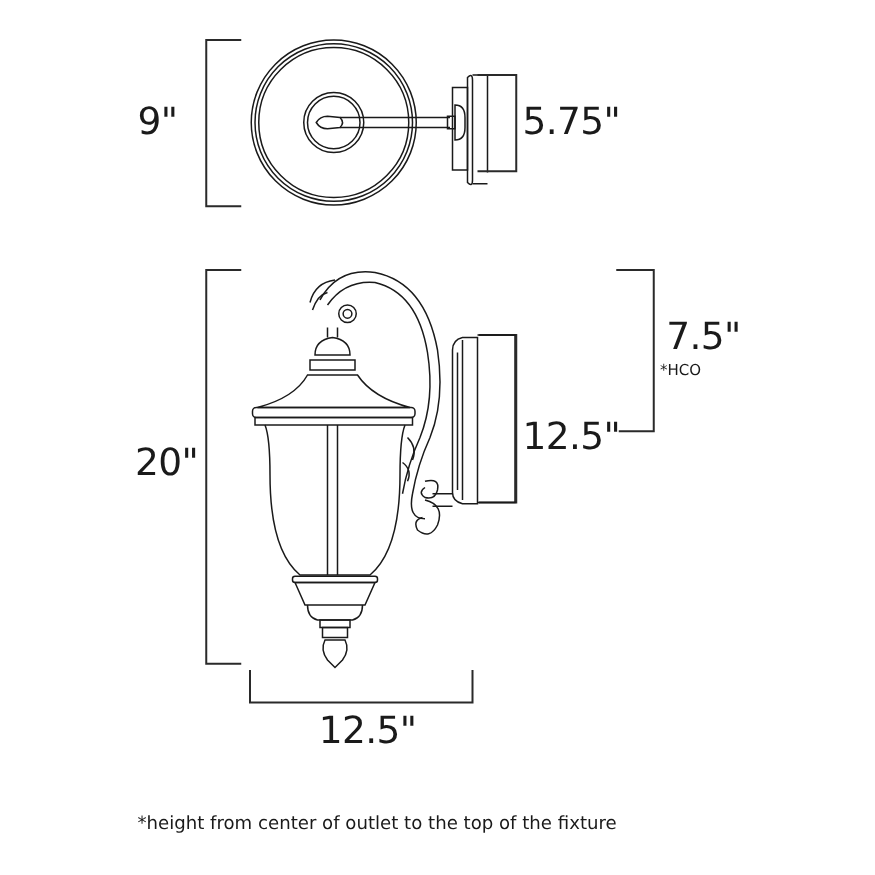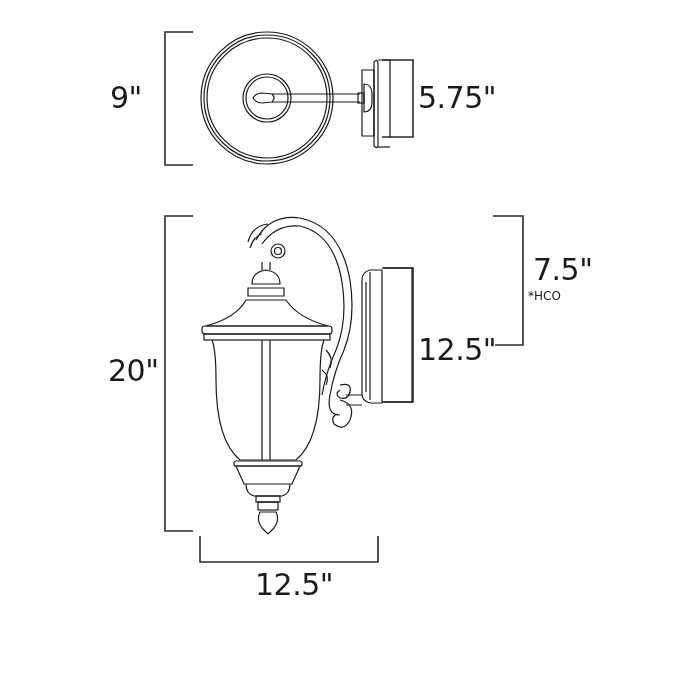--- a/index.html
+++ b/index.html
@@ -102,13 +102,14 @@
   
   <div class="label dim" style="left:110px; top:83px;">9"</div>
   <div class="label dim" style="left:418px; top:83px;">5.75"</div>
 
   <div class="label dim" style="left:108px; top:356px;">20"</div>
   <div class="label dim" style="left:418px; top:335px;">12.5"</div>
   <div class="label dim" style="left:533px; top:255px;">7.5"</div>
   <div class="label small" style="left:528px; top:290px;">*HCO</div>
   <div class="label dim" style="left:255px; top:570px;">12.5"</div>
 
+  <div class="label note" style="left:110px; top:652px;">*height from center of outlet to the top of the fixture</div>
 </div>
 
 </body></html>

